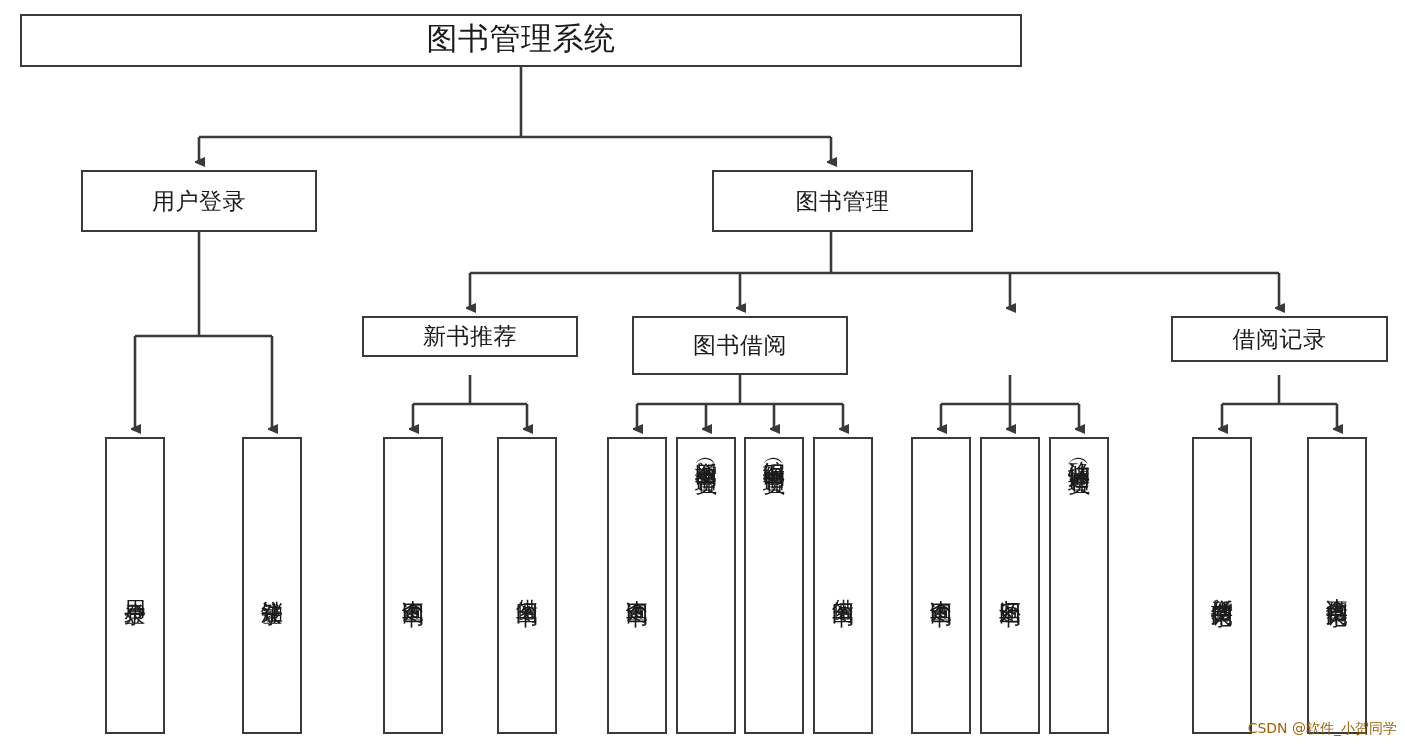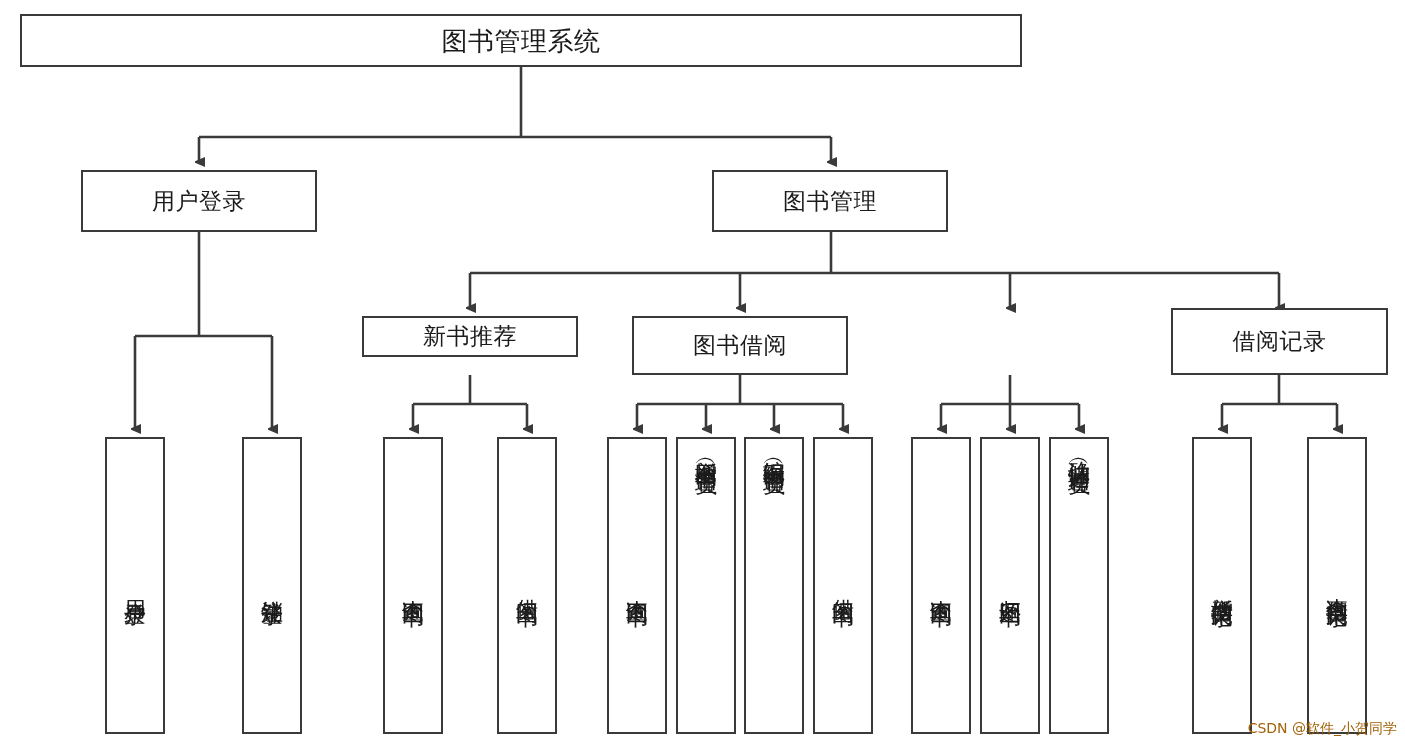--- a/index.html
+++ b/index.html
@@ -40,21 +40,22 @@
     color: #1b1b1b;
     letter-spacing: 0.5px;
     white-space: nowrap;
   }
   
   .node.horiz .node-label {
     font-size: 23px;
     line-height: 1;
   }
   .node.root .node-label {
-    font-size: 26px;
+    font-size: 31px;
+    font-family: Liberation Mono, monospace;
   }
   
   .node.vert {
     align-items: flex-start;
     justify-content: center;
     padding-top: 4px;
   }
   .node.vert .node-label {
     writing-mode: vertical-rl;
     text-orientation: upright;
@@ -135,34 +136,34 @@
   </svg>
 
   <div class="node horiz root" style="left:20px; top:14px; width:1002px; height:53px;">
     <span class="node-label">图书管理系统</span>
   </div>
 
   <div class="node horiz" style="left:81px; top:170px; width:236px; height:62px;">
     <span class="node-label">用户登录</span>
   </div>
 
-  <div class="node horiz" style="left:712px; top:170px; width:236px; height:62px;">
+  <div class="node horiz" style="left:712px; top:170px; width:261px; height:62px;">
     <span class="node-label">图书管理</span>
   </div>
 
   <div class="node horiz" style="left:362px; top:316px; width:216px; height:41px;">
     <span class="node-label">新书推荐</span>
   </div>
 
   <div class="node horiz" style="left:632px; top:316px; width:216px; height:59px;">
     <span class="node-label">图书借阅</span>
   </div>
 
 
-  <div class="node horiz" style="left:1171px; top:308px; width:217px; height:67px;">
+  <div class="node horiz" style="left:1171px; top:316px; width:217px; height:46px;">
     <span class="node-label">借阅记录</span>
   </div>
 
   <div class="node vert centered" style="left:105px; top:437px; width:60px; height:297px;">
     <span class="node-label">用户登录</span>
   </div>
 
   <div class="node vert centered" style="left:242px; top:437px; width:60px; height:297px;">
     <span class="node-label">注销登录</span>
   </div>

